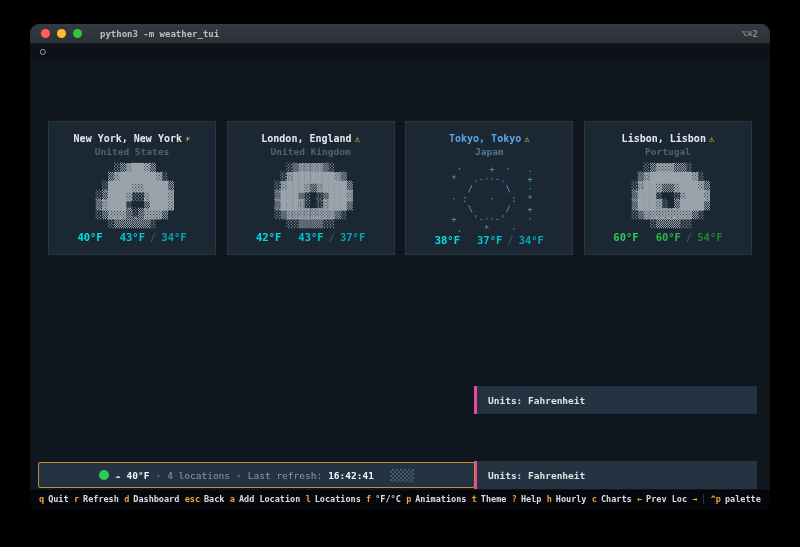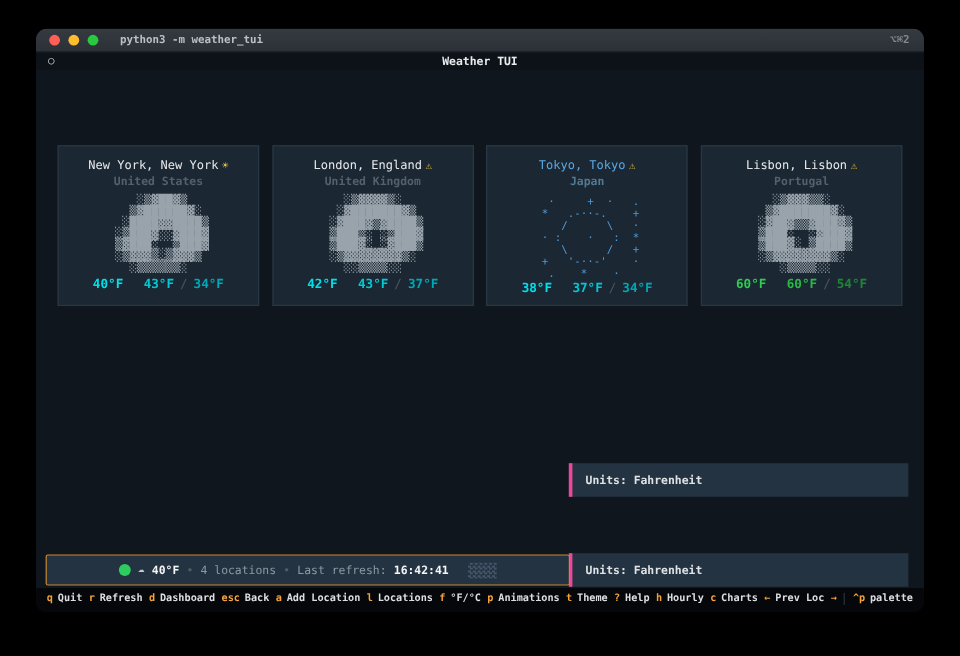--- a/index.html
+++ b/index.html
@@ -32,21 +32,21 @@
   .dashboard { position:absolute; left:8px; right:8px; top:32px; height:42px;
                background:#263845; border:1px solid #c98a34; border-radius:2px;
                display:flex; align-items:center; justify-content:center; }
   .dash-title { color:#f0f2f4; font-size:10px; font-weight:bold; }
 
   
   .cards { position:absolute; left:18px; right:18px; top:97px; height:134px;
            display:flex; justify-content:space-between; }
   .card { width:168px; height:134px; background:#1b2833; border:1px solid #283743;
           display:flex; flex-direction:column; align-items:center; padding-top:11px; }
-  .city-row { font-size:10px; font-weight:normal; color:#e6e9eb; white-space:nowrap; }
+  .city-row { font-size:10px; font-weight:bold; color:#e6e9eb; white-space:nowrap; }
   .badge { color:#f5c63c; font-size:9px; margin-left:3px; }
   .country { font-size:9.5px; font-weight:bold; color:#55606b; margin-top:2px; }
   .art { font-size:10px; line-height:9px; color:#99a3ac; margin-top:7px;
          white-space:pre; text-align:left; }
   .card.blue .city-row { color:#5aa7e2; }
   .card.blue .country { color:#527a92; }
   .card.blue .art { color:#4f9bd8; font-size:9px; line-height:10px; }
   .temps { margin-top:auto; margin-bottom:11px; font-size:10.5px; font-weight:bold;
            display:flex; align-items:center; gap:5px; }
   .t-cur { color:#00e0ea; margin-right:12px; }
@@ -96,21 +96,20 @@
       <span class="light red"></span>
       <span class="light yellow"></span>
       <span class="light green"></span>
     </div>
     <span class="term-title">python3 -m weather_tui</span>
     <span class="term-shortcut">⌥⌘2</span>
   </div>
 
   <div class="tui-header">
     <span class="hdr-icon">○</span>
-    <span class="hdr-title">Weather TUI</span>
   </div>
 
 
   <div class="cards">
 
     <div class="card">
       <div class="city-row"><span>New York, New York</span><span class="badge">☀</span></div>
       <div class="country">United States</div>
       <pre class="art">    ░▒▓██▓▒
    ▒▓██████▓░

